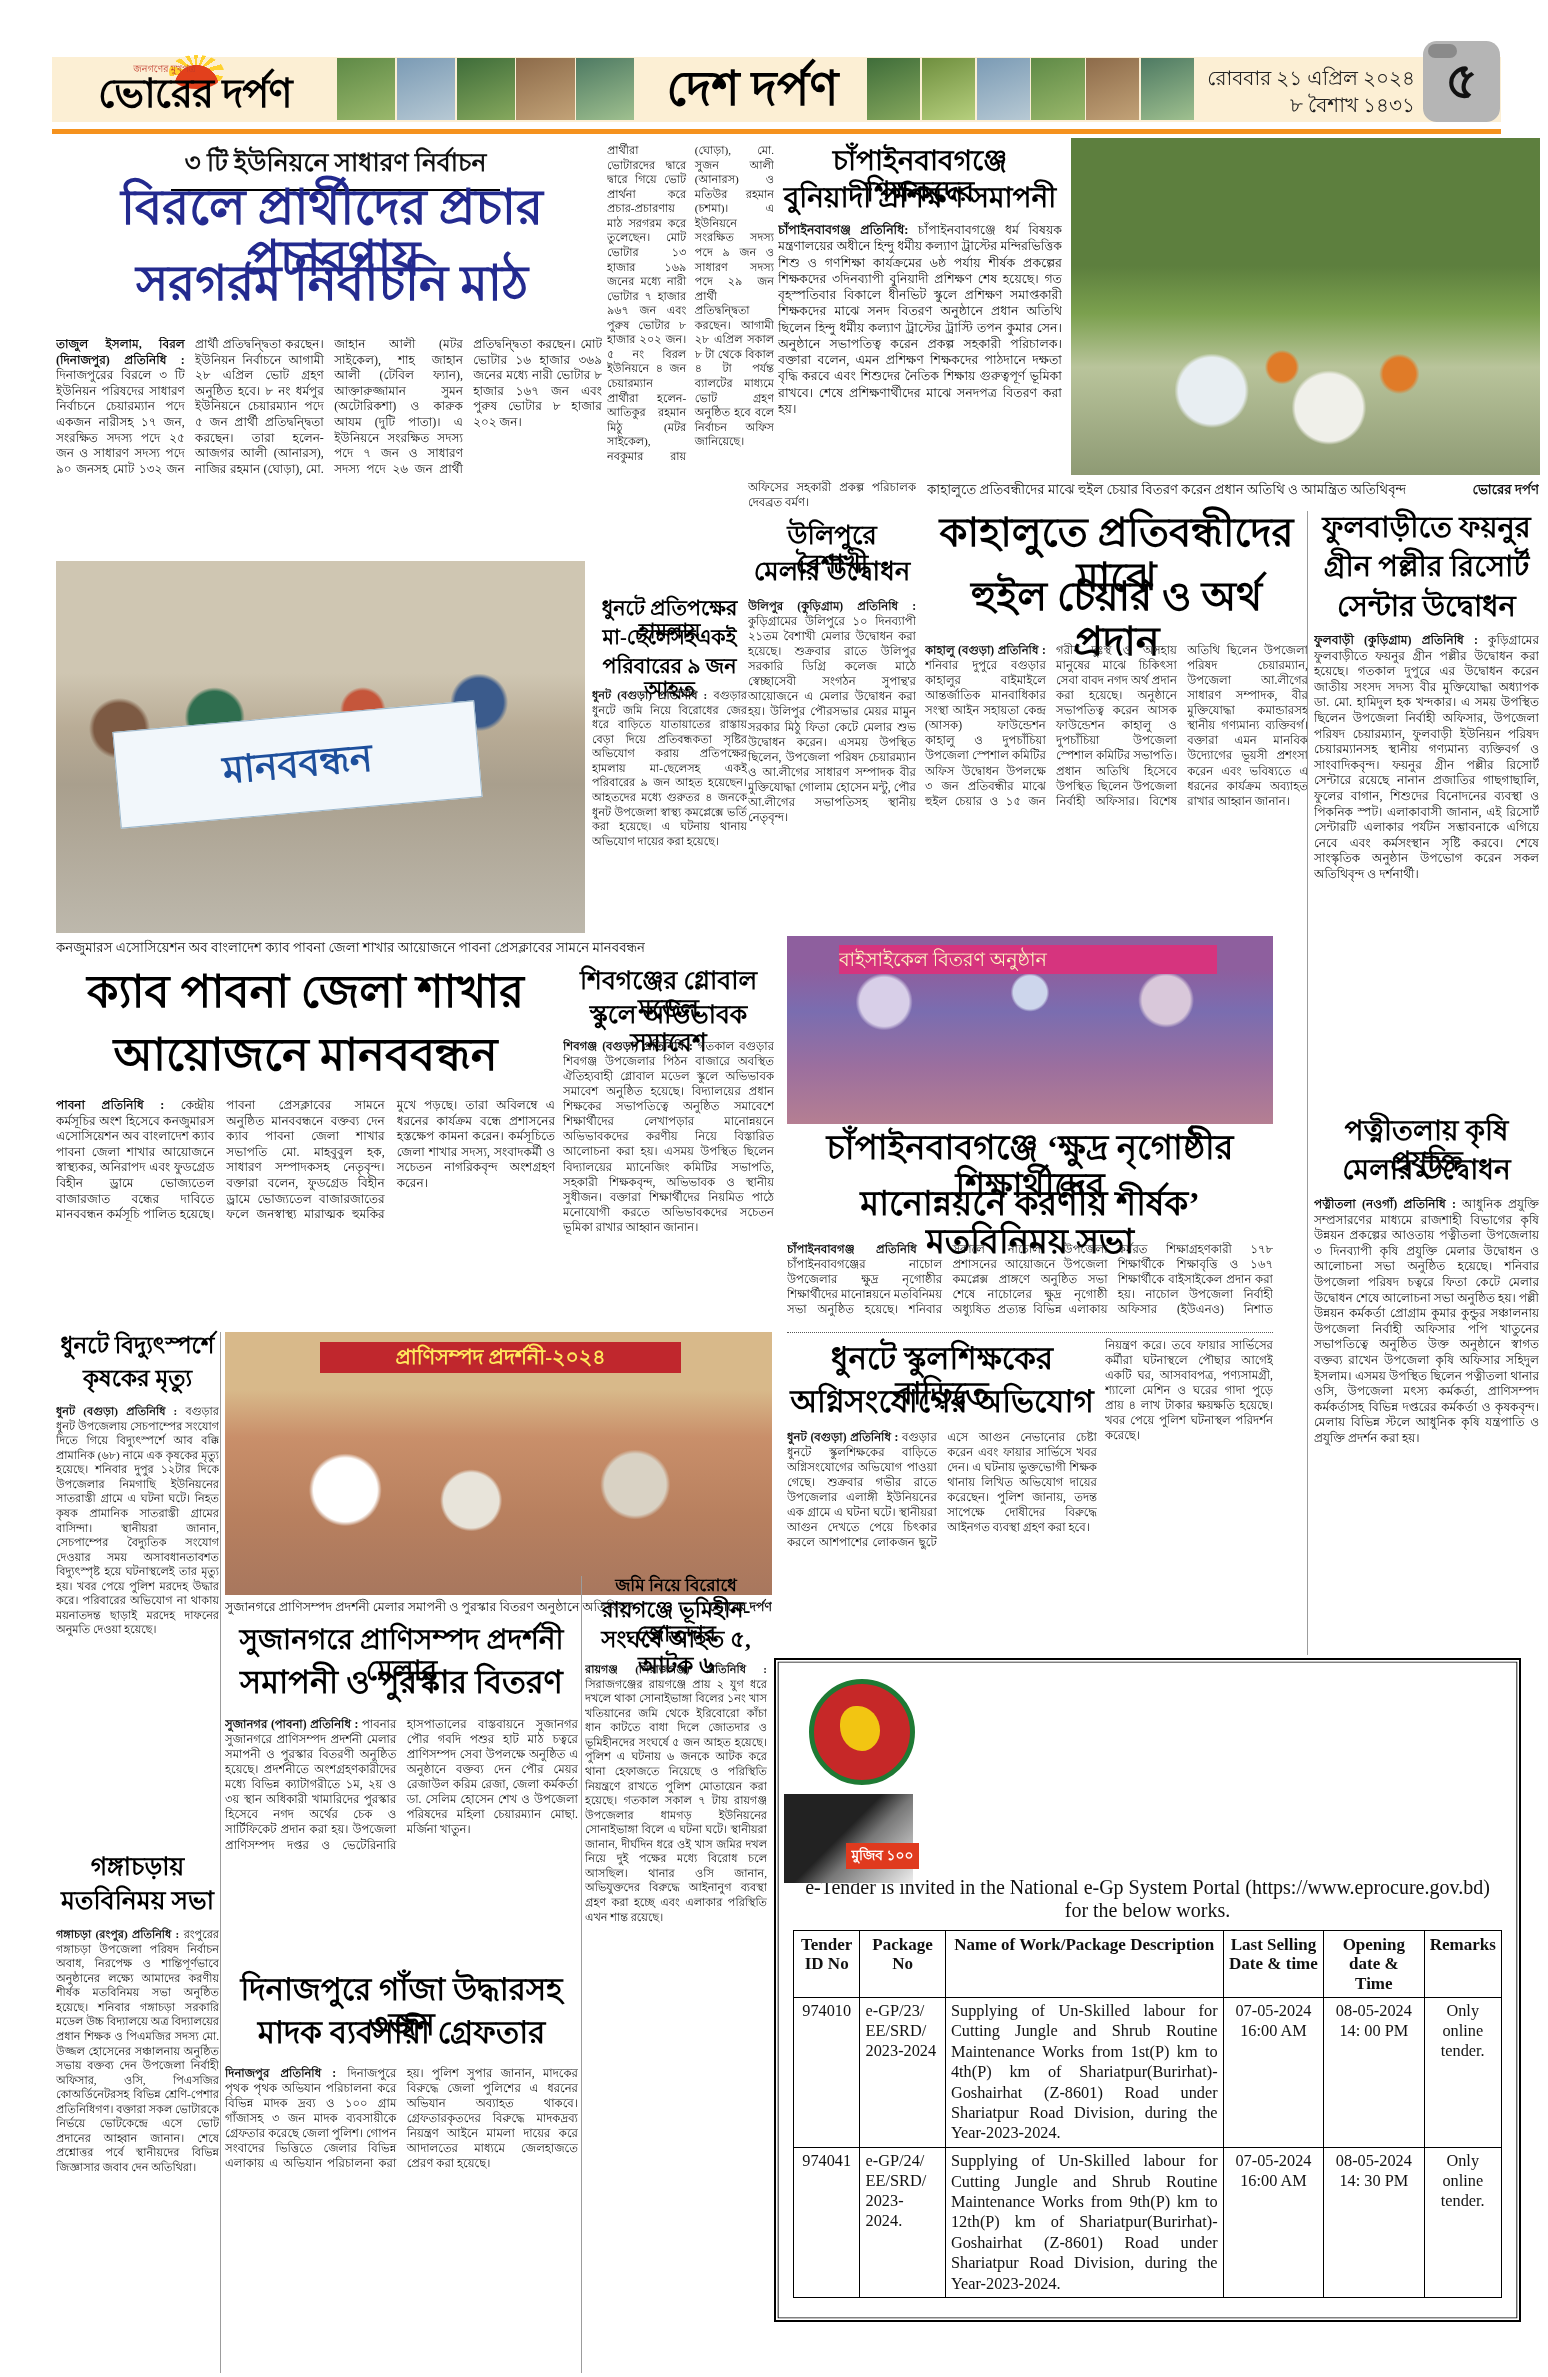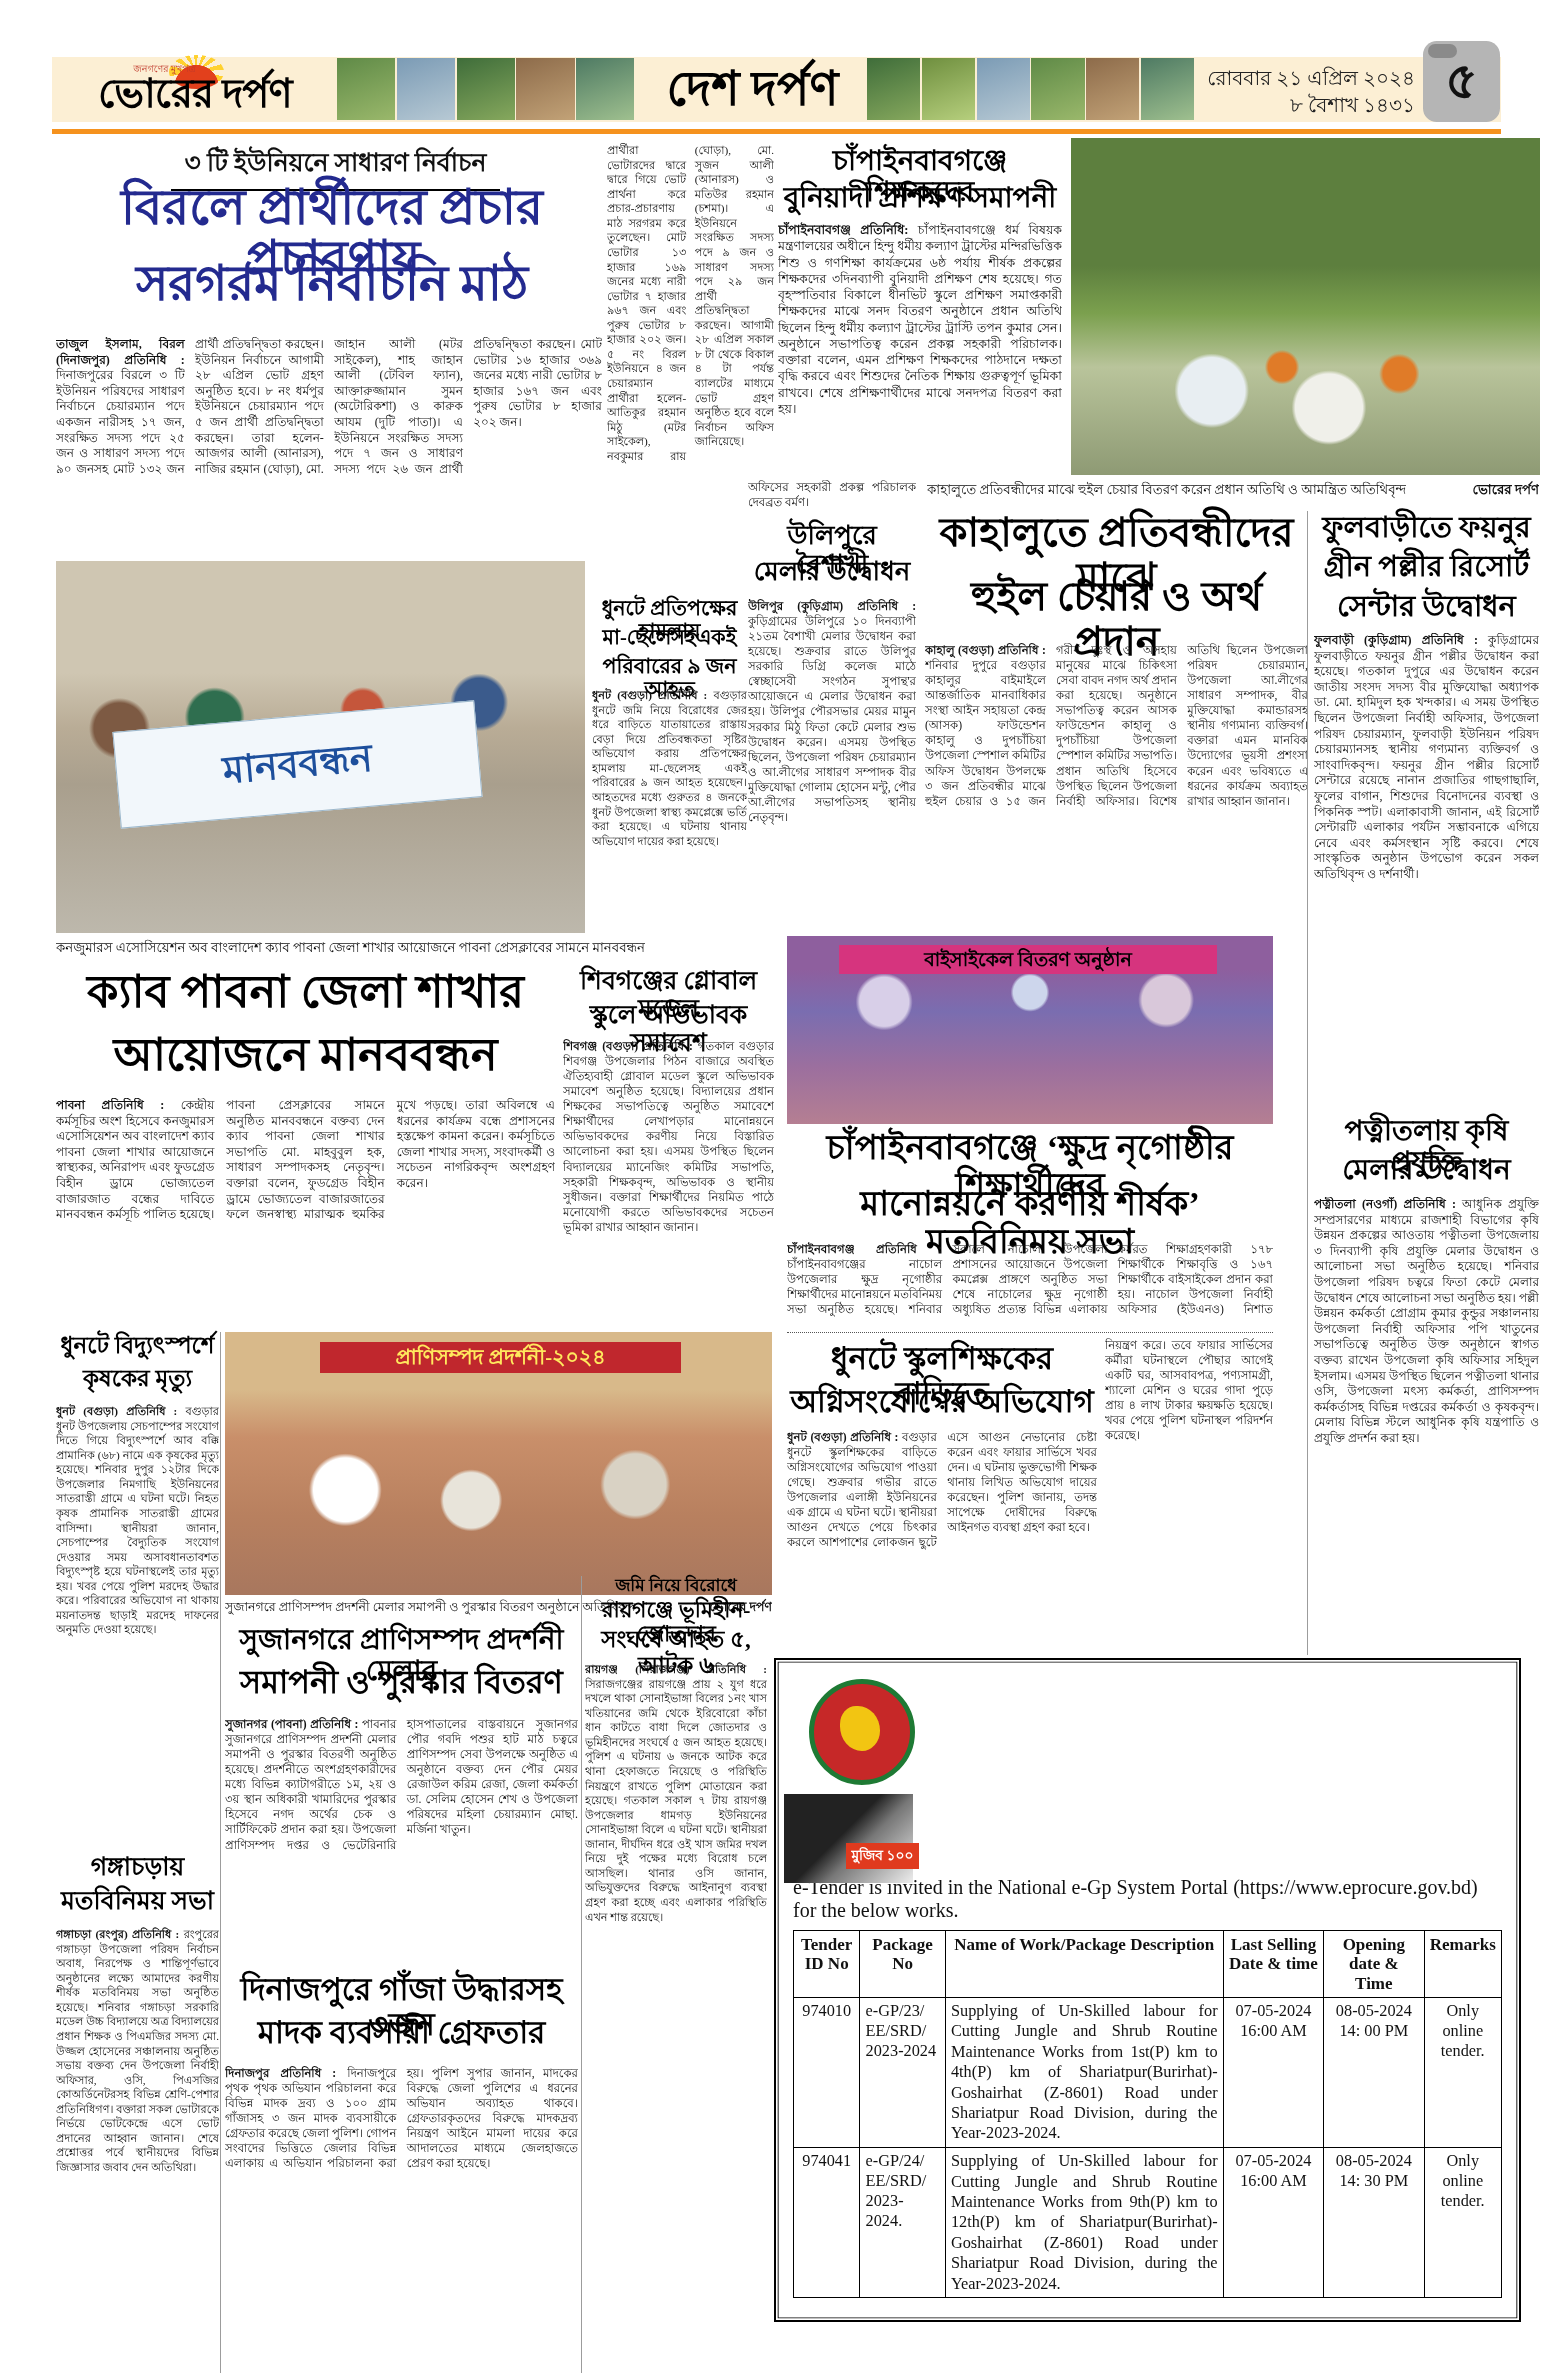--- a/index.html
+++ b/index.html
@@ -44,21 +44,21 @@
       radial-gradient(circle at 58% 40%, #c5563b 0 5%, transparent 6%),
       radial-gradient(circle at 80% 38%, #3b5b8c 0 5%, transparent 6%),
       linear-gradient(180deg,#cfc6b2 0 30%,#b9ac96 45%,#a99f8d 60%,#bdb8ac 100%)}
   .manob-banner{background:#f2f7fb;border:1.7px solid #9db8cc;transform:rotate(-5deg);
       color:#1d4f9c;font-weight:bold;text-align:center;overflow:hidden}
   .ph-bicycle{background:
       radial-gradient(circle at 20% 35%, #d8cfe8 0 6%, transparent 7%),
       radial-gradient(circle at 50% 30%, #cdd6ec 0 6%, transparent 7%),
       radial-gradient(circle at 78% 34%, #d9c8da 0 6%, transparent 7%),
       linear-gradient(180deg,#8e5f9e 0 18%,#7a6db0 40%,#9c6f9e 70%,#b57f92 100%)}
-  .pink-banner{background:#d6347e;color:#000000;font-weight:bold;text-align:center;overflow:hidden}
+  .pink-banner{background:#d6347e;color:#fef9c3;font-weight:normal;text-align:left;overflow:hidden}
   .ph-prani{background:
       radial-gradient(circle at 22% 60%, #fff 0 7%, transparent 8%),
       radial-gradient(circle at 45% 64%, #e8e4da 0 8%, transparent 9%),
       radial-gradient(circle at 75% 58%, #d9d2c4 0 7%, transparent 8%),
       linear-gradient(180deg,#d8b98a 0 22%,#c98f6a 40%,#b8805f 70%,#a8775e 100%)}
   .red-banner{background:#c0272d;color:#ffe95e;font-weight:bold;text-align:center;overflow:hidden}
   .t1{background:linear-gradient(160deg,#5f8a47,#9ab86b)}
   .t2{background:linear-gradient(160deg,#7b9bb5,#b7c9d4)}
   .t3{background:linear-gradient(160deg,#3f6d3a,#86a85d)}
   .t4{background:linear-gradient(160deg,#8d6b4a,#c2a277)}
@@ -71,21 +71,21 @@
   .gov1{font-size:27px;font-weight:bold}
   .gov2{font-size:20.6px}
   .gov3{font-size:20.6px}
   .gphone{font-size:19px}
   .gmail{font-size:20px}
   .seal{width:96px;height:96px;border-radius:50%;border:5.2px solid #1e7a34;background:#c62828;position:relative}
   .seal::after{content:"";position:absolute;left:26px;top:22.4px;width:40px;height:45px;background:#f2c512;border-radius:40% 55% 45% 55%}
   .mujib{width:129px;height:89px;background:linear-gradient(135deg,#222 0 45%,#777 60%,#eee);position:relative}
   .mujib-tag{position:absolute;right:-5.2px;bottom:13.8px;background:#e03a1e;color:#fff;font-weight:bold;font-size:13.8px;padding:0.9px 5.2px}
   .memo-row{display:flex;justify-content:space-between;font-size:18px;margin-top:5.2px}
-  .invite{font-size:20px;margin:6.9px 0 8.6px;text-align:left}
+  .invite{font-size:20px;margin:6.9px 0 8.6px;text-align:center}
   table.tnd{border-collapse:collapse;width:100%;font-size:16.3px}
   table.tnd th,table.tnd td{border:1.7px solid #000;padding:3.4px 5.2px;vertical-align:top}
   table.tnd th{font-size:17px;text-align:center;line-height:1.15}
   td.c{text-align:center}
   td.desc{text-align:justify;line-height:1.25}
 </style>
 </head>
 <body>
 
 <div class="abs band" style="left:52px;top:57px;width:1449px;height:65px"></div>

